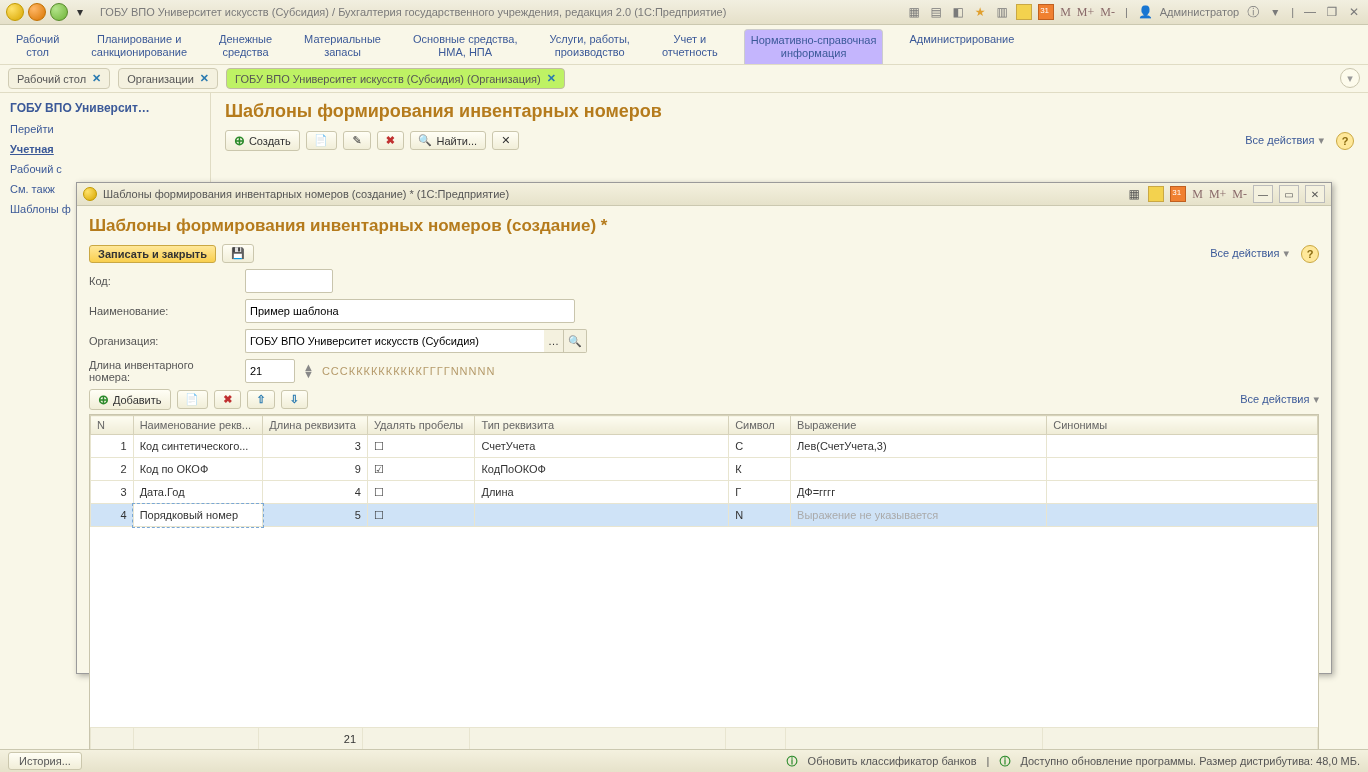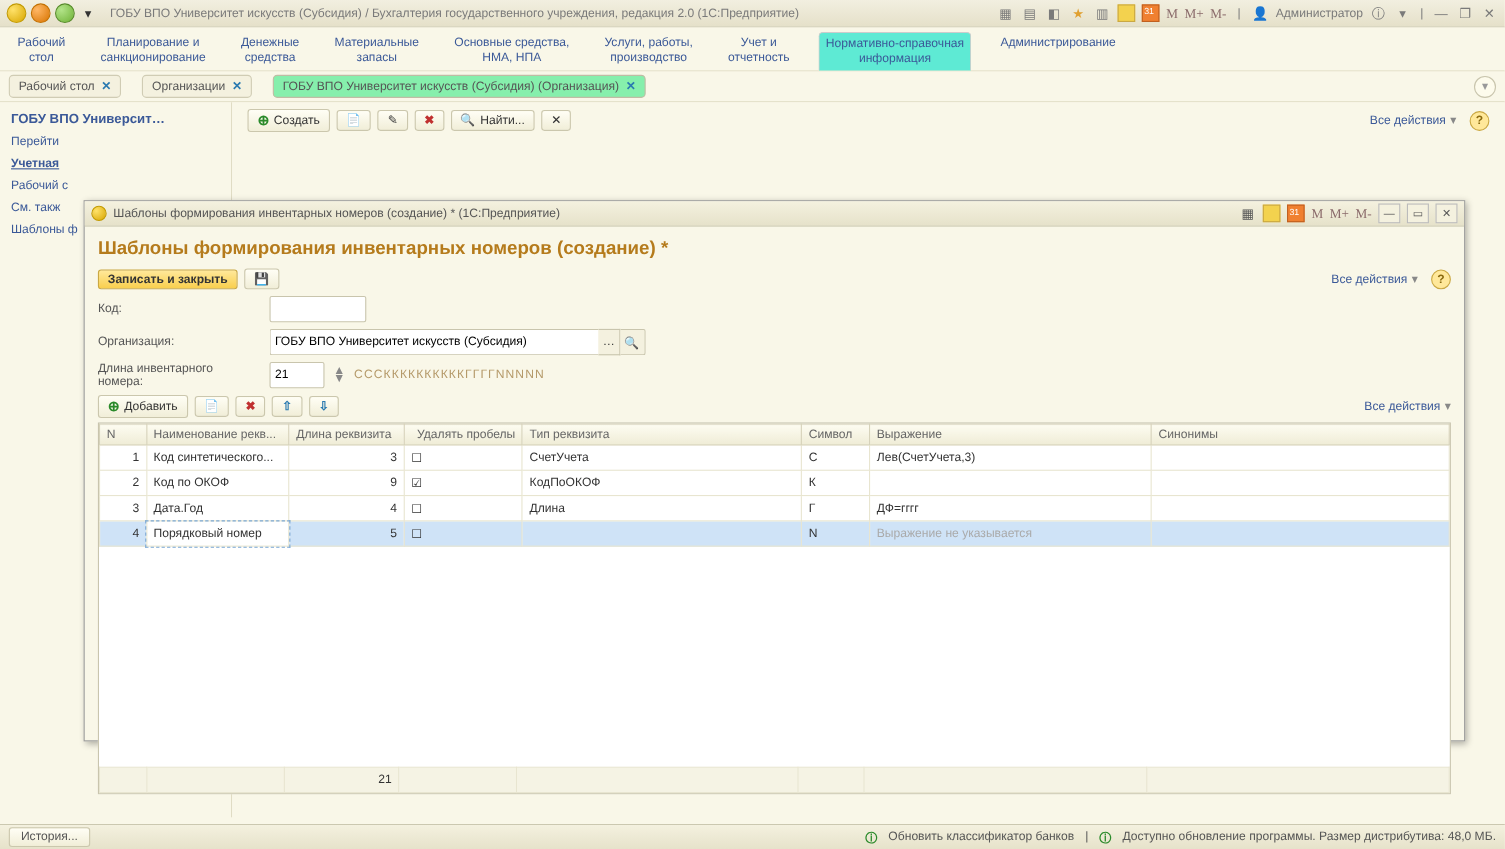--- a/index.html
+++ b/index.html
@@ -6,24 +6,24 @@
 .titlebar{height:24px;background:linear-gradient(#f2efe0,#e5e0c9);display:flex;align-items:center;padding:0 6px;border-bottom:1px solid #cbc8b0;gap:4px}
 .tb-btn{width:16px;height:16px;border-radius:50%;display:inline-block}
 .tb-yellow{background:radial-gradient(circle at 30% 30%,#ffe26a,#d8a600);border:1px solid #c29a00}
 .tb-orange{background:radial-gradient(circle at 30% 30%,#ffb766,#d87400);border:1px solid #c27000}
 .tb-green{background:radial-gradient(circle at 30% 30%,#b3e48a,#6fb236);border:1px solid #568a2a}
 .titlebar .title{color:#7a7a7a;margin-left:8px;flex:1;white-space:nowrap;overflow:hidden}
 .titlebar .right-icons{display:flex;align-items:center;gap:6px;color:#7a7a7a}
 .ic{width:16px;height:16px;display:inline-flex;align-items:center;justify-content:center;font-size:12px}
 .sec-nav{display:flex;background:#f9f7e8;border-bottom:1px solid #e0dcc4;padding:4px 10px 0 10px;gap:20px}
 .sec-item{text-align:center;font-size:11px;color:#3b5998;padding:4px 6px;cursor:pointer;line-height:1.2}
-.sec-item.active{background:#5eead4;border:1px solid #ccc;border-bottom:none;border-radius:4px 4px 0 0}
-.tabs-row{display:flex;align-items:center;background:#f9f7e8;border-bottom:1px solid #e0dcc4;padding:3px 8px;gap:19px}
+.sec-item.active{background:#c4b5fd;border:1px solid #ccc;border-bottom:none;border-radius:4px 4px 0 0}
+.tabs-row{display:flex;background:#f9f7e8;border-bottom:1px solid #e0dcc4;padding:3px 8px;gap:8px}
 .tab{display:flex;align-items:center;gap:6px;padding:3px 8px;background:#f4f1df;border:1px solid #d0ccb4;border-radius:4px;font-size:11px;color:#555}
-.tab.active{background:#86efac;border-color:#c0bca4}
+.tab.active{background:#bef264;border-color:#c0bca4}
 .tab .close{color:#2a7ab0;font-weight:bold;cursor:pointer}
 .tabs-row .spacer{flex:1}
 .circ-btn{width:18px;height:18px;border:1px solid #c9c5ad;border-radius:50%;display:inline-flex;align-items:center;justify-content:center;background:#fdfbec;color:#999}
 .main-area{display:flex;height:calc(100% - 24px - 48px - 28px - 22px)}
 .left-panel{width:190px;border-right:1px solid #e0dcc4;background:#f9f7e8;padding:8px 10px}
 .left-panel .hdr{color:#3b5998;font-weight:bold;font-size:12px;white-space:nowrap;overflow:hidden;text-overflow:ellipsis}
 .left-panel .lnk{color:#3b5998;margin-top:8px;cursor:pointer}
 .left-panel .lnk.active{font-weight:bold;text-decoration:underline}
 .content{flex:1;padding:6px 14px;background:#f9f7e8;position:relative}
 .page-title{color:#b57b1c;font-size:18px;font-weight:bold;margin:2px 0 8px 0}
@@ -136,20 +136,21 @@
     <div class="hdr">ГОБУ ВПО Университ…</div>
     <div id="left-items">
         <div class="lnk">Перейти</div>
         <div class="lnk active">Учетная</div>
         <div class="lnk">Рабочий с</div>
         <div class="lnk">См. такж</div>
         <div class="lnk">Шаблоны ф</div>
       </div>
   </div>
   <div class="content">
+    <div class="page-title">Шаблоны формирования инвентарных номеров</div>
     <div class="toolbar">
       <span class="btn">
           <span class="green-plus">⊕</span>
           <span>Создать</span>
         </span>
       <span class="btn">📄</span>
       <span class="btn">✎</span>
       <span class="btn">
           <span class="red-x">✖</span>
         </span>
@@ -183,20 +184,24 @@
       <span class="btn">💾</span>
       <span class="link-right drop-arr">Все действия</span>
       <span class="help-circ">?</span>
     </div>
 
     <div class="form-row">
       <label>Код:</label>
       <input type="text" style="width: 78px;" value="">
     </div>
     <div class="form-row">
+      <label>Наименование:</label>
+      <input type="text" style="width: 320px;" value="Пример шаблона">
+    </div>
+    <div class="form-row">
       <label>Организация:</label>
       <div class="lookup">
         <input type="text" style="width: 290px;" value="ГОБУ ВПО Университет искусств (Субсидия)">
         <span class="lbtn">…</span>
         <span class="lbtn">🔍</span>
       </div>
     </div>
     <div class="form-row">
       <label>Длина инвентарного номера:</label>
       <input type="text" class="spin" value="21" style="">
@@ -225,21 +230,21 @@
       <span class="link-right drop-arr">Все действия</span>
     </div>
 
     <div class="grid">
       <table>
         <thead>
             <tr id="grid-head">
               <th style="width: 32px;">N</th>
               <th style="width: 120px;">Наименование рекв...</th>
               <th style="width: 96px;">Длина реквизита</th>
-              <th style="width: 100px; text-align: right;">Удалять пробелы</th>
+              <th style="width: 100px;">Удалять пробелы</th>
               <th style="width: 260px;">Тип реквизита</th>
               <th style="width: 50px;">Символ</th>
               <th style="width: 260px;">Выражение</th>
               <th style="width: 280px;">Синонимы</th>
             </tr>
           </thead>
         <tbody id="grid-body">
             <tr>
               <td class="num" style="width: 32px;">1</td>
               <td style="width: 120px;">Код синтетического...</td>

